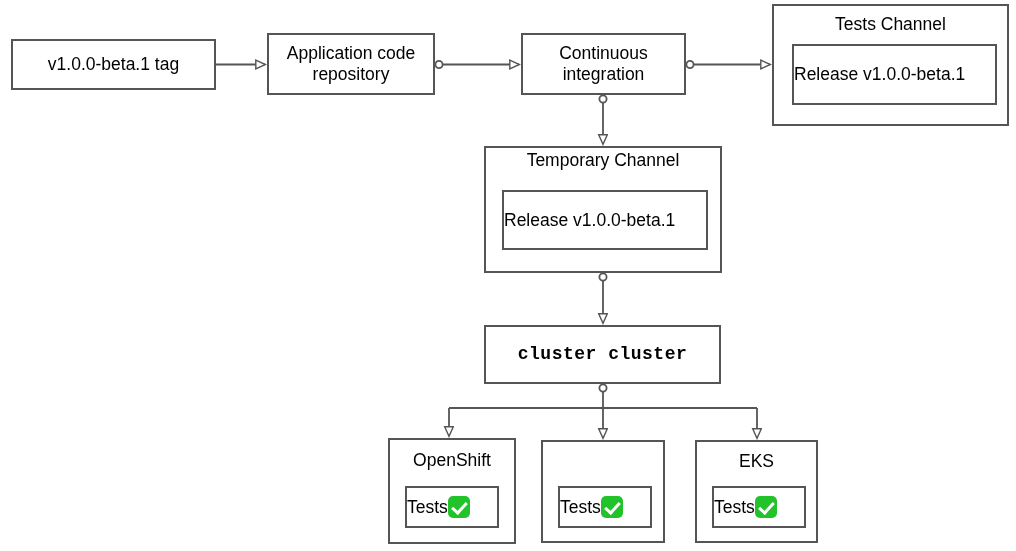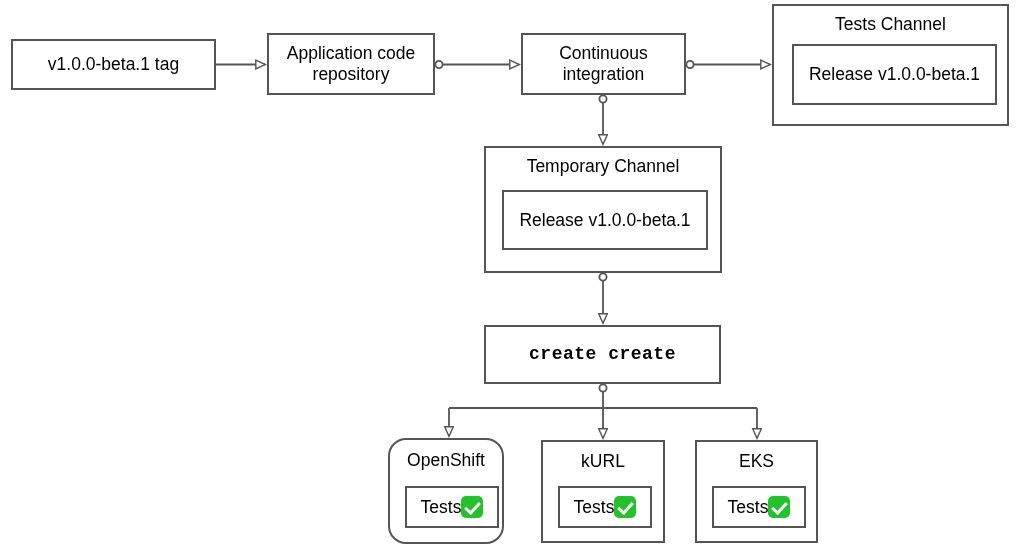--- a/index.html
+++ b/index.html
@@ -56,21 +56,21 @@
     text-align: center;
     white-space: nowrap;
   }
   .inner-box {
     position: absolute;
     box-sizing: border-box;
     border: 2px solid #555555;
     background: #ffffff;
     display: flex;
     align-items: center;
-    justify-content: center;
+    justify-content: flex-start;
     text-align: center;
     white-space: nowrap;
   }
   .t17 { font-size: 17.5px; }
   .mono-bold {
     font-family: "Liberation Mono", "DejaVu Sans Mono", monospace;
     font-weight: bold;
     font-size: 18px;
     letter-spacing: 0.5px;
   }
@@ -152,42 +152,41 @@
   </div>
 
   <div class="container-node" style="left:772px; top:4px; width:237px; height:122px;">
     <div class="container-title t17" style="top:8px;">Tests Channel</div>
     <div class="inner-box t17" style="left:18px; top:38px; width:205px; height:61px;">
       <span>Release v1.0.0-beta.1</span>
     </div>
   </div>
 
   <div class="container-node" style="left:484px; top:146px; width:238px; height:127px;">
-    <div class="container-title t17" style="top:8px;">Temporary Channel</div>
+    <div class="container-title t17" style="top:2px;">Temporary Channel</div>
     <div class="inner-box t17" style="left:16px; top:42px; width:206px; height:60px;">
       <span>Release v1.0.0-beta.1</span>
     </div>
   </div>
 
   <div class="node mono-bold" style="left:484px; top:325px; width:237px; height:59px;">
-    <span class="node-label">create create</span>
-  </div>
-
-  <div class="container-node" style="left:388px; top:438px; width:116px; height:106px;border-radius:18px;">
+    <span class="node-label">cluster cluster</span>
+  </div>
+
+  <div class="container-node" style="left:388px; top:438px; width:128px; height:106px;">
     <div class="container-title t17" style="top:10px;">OpenShift</div>
     <div class="inner-box" style="left:15px; top:46px; width:94px; height:42px;">
       <span class="tests-row">
         <span class="t17">Tests</span>
         <span class="check-badge"></span>
       </span>
     </div>
   </div>
 
   <div class="container-node" style="left:541px; top:440px; width:124px; height:103px;">
-    <div class="container-title t17" style="top:9px;">kURL</div>
     <div class="inner-box" style="left:15px; top:44px; width:94px; height:42px;">
       <span class="tests-row">
         <span class="t17">Tests</span>
         <span class="check-badge"></span>
       </span>
     </div>
   </div>
 
   <div class="container-node" style="left:695px; top:440px; width:123px; height:103px;">
     <div class="container-title t17" style="top:9px;">EKS</div>

